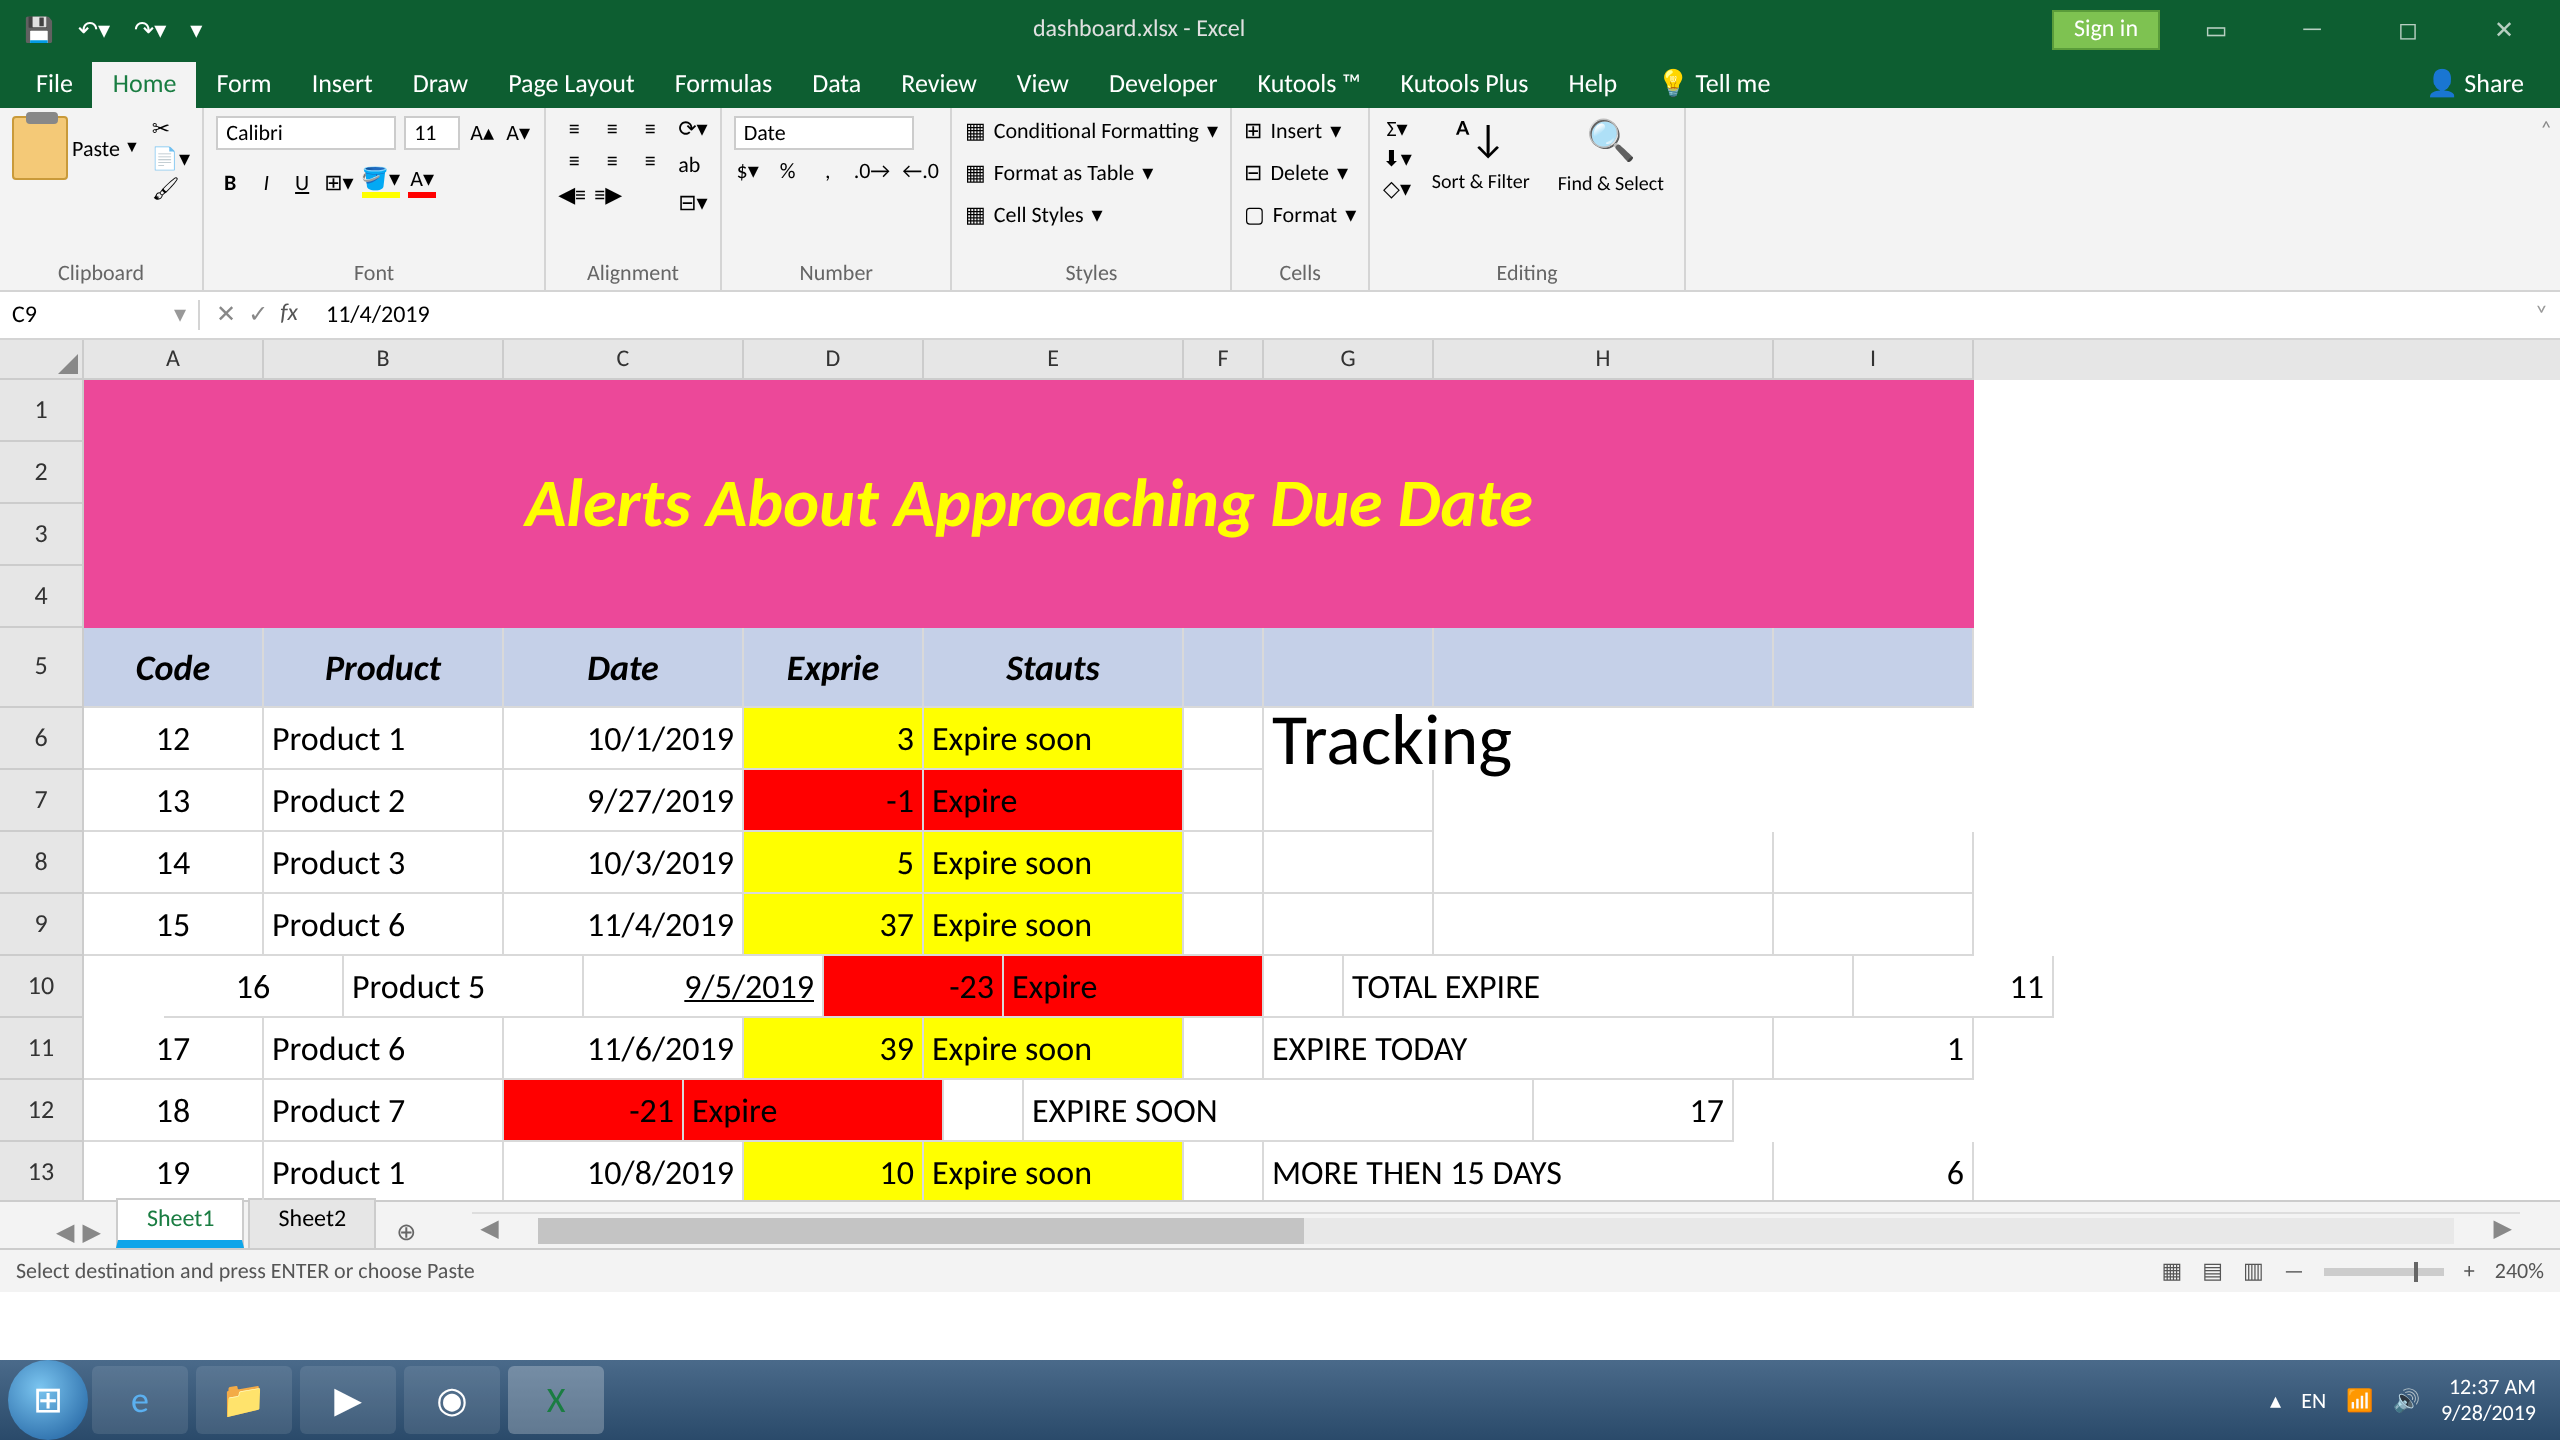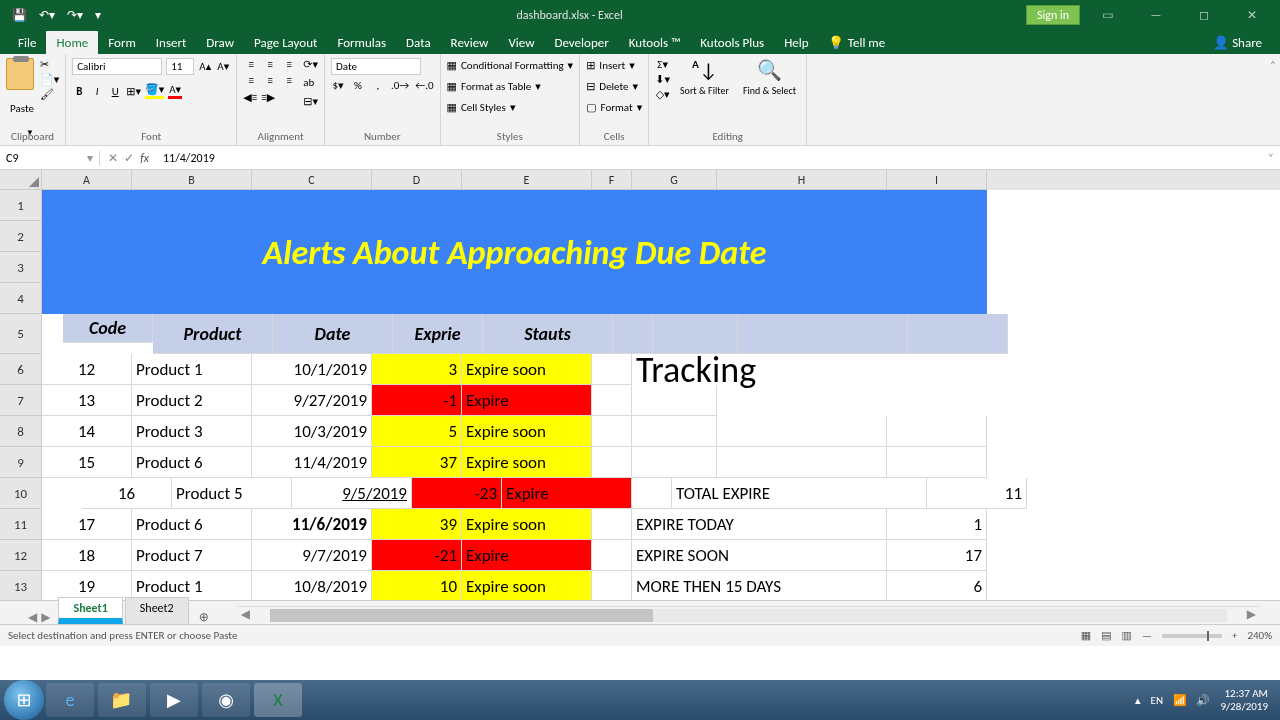--- a/index.html
+++ b/index.html
@@ -11,21 +11,21 @@
 .title-right{display:flex;gap:8px;align-items:center;padding-right:8px}
 .signin{background:#7ec251;padding:2px 10px;border:1px solid #5a9c3a;cursor:pointer}
 .winbtn{width:40px;text-align:center;opacity:.7;cursor:pointer}
 .ribbon-tabs{height:24px;background:#0d5e31;display:flex;align-items:center;padding:0 8px;color:#fff;font-size:13px}
 .tab{padding:4px 10px;cursor:pointer}
 .tab.active{background:#f3f3f3;color:#1a7d42}
 .ribbon-body{height:92px;background:#f3f3f3;border-bottom:1px solid #d4d4d4;display:flex;font-size:11px}
 .rgroup{border-right:1px solid #d4d4d4;padding:4px 6px 2px;display:flex;flex-direction:column;justify-content:space-between}
 .rgroup-label{text-align:center;color:#666;font-size:11px;padding-top:2px}
 .rgroup-content{display:flex;gap:6px;align-items:flex-start;height:68px}
-.paste-big{display:flex;flex-direction:column;align-items:flex-end;gap:12px}
+.paste-big{display:flex;flex-direction:row;align-items:center;gap:2px}
 .clipboard-icon{width:28px;height:32px;background:#f4c977;border:1px solid #c99a3a;position:relative;border-radius:2px}
 .clipboard-icon::before{content:"";position:absolute;top:-3px;left:6px;width:16px;height:6px;background:#888;border-radius:2px}
 .small-btns{display:flex;flex-direction:column;gap:2px;font-size:11px}
 .font-row{display:flex;gap:4px;align-items:center;margin-bottom:4px}
 .font-sel{border:1px solid #ccc;background:#fff;padding:1px 4px;font-size:11px}
 .ico{display:inline-block;min-width:14px;text-align:center;cursor:pointer}
 .align-grid{display:grid;grid-template-columns:repeat(3,16px);gap:3px}
 .vbig{display:flex;flex-direction:column;align-items:center;gap:2px;padding:0 4px;cursor:pointer}
 .list-btn{display:flex;align-items:center;gap:4px;padding:1px 0;cursor:pointer}
 .formula-row{height:24px;border-bottom:1px solid #d4d4d4;display:flex;align-items:center;font-size:12px;background:#fff}
@@ -34,29 +34,29 @@
 .fx{font-style:italic;color:#555}
 .formula-input{flex:1;padding:0 6px}
 .col-headers{height:20px;display:flex;background:#e6e6e6;font-size:12px}
 .row-hdr-spacer{width:42px;border-right:1px solid #ccc;border-bottom:1px solid #ccc;background:#e6e6e6;position:relative}
 .row-hdr-spacer::after{content:"";position:absolute;right:2px;bottom:2px;border:5px solid transparent;border-bottom-color:#888;border-right-color:#888}
 .col-h{border-right:1px solid #ccc;border-bottom:1px solid #ccc;display:flex;align-items:center;justify-content:center;color:#333}
 .grid-area{height:410px;overflow:hidden;position:relative}
 .grid-row{display:flex;height:31px}
 .row-h{width:42px;border-right:1px solid #ccc;border-bottom:1px solid #ccc;background:#e6e6e6;display:flex;align-items:center;justify-content:center;font-size:13px;color:#333}
 .cell{border-right:1px solid #d9d9d9;border-bottom:1px solid #d9d9d9;display:flex;align-items:center;padding:0 4px;font-size:17px;font-family:Calibri;color:#000}
-.banner{background:#3b82f6;color:#ffff00;font-style:italic;font-weight:bold;font-size:34px;display:flex;align-items:center;justify-content:center;font-family:Calibri}
+.banner{background:#ec4899;color:#ffff00;font-style:italic;font-weight:bold;font-size:34px;display:flex;align-items:center;justify-content:center;font-family:Calibri}
 .hdr-row{background:#c5d0e8;font-style:italic;font-weight:bold;font-size:18px}
 .yellow{background:#ffff00}
 .red{background:#ff0000}
 .tracking{font-size:36px;font-family:Calibri;line-height:1}
 .sheet-tabs{height:24px;background:#f3f3f3;border-top:1px solid #ccc;display:flex;align-items:end;font-size:12px;padding:0 20px}
 .nav-arr{display:flex;gap:4px;padding:0 8px;color:#888}
 .stab{padding:3px 14px;border:1px solid #ccc;border-bottom:none;margin-right:2px;cursor:pointer}
-.stab.active{background:#fff;border-bottom:6px solid #0ea5e9;color:#1a7d42;font-weight:bold}
+.stab.active{background:#fff;border-bottom:4px solid #0ea5e9;color:#1a7d42;font-weight:normal}
 .stab.inactive{background:#e6e6e6}
 .addsheet{padding:0 8px;color:#666;cursor:pointer}
 .status-bar{height:22px;background:#f3f3f3;border-top:1px solid #ccc;display:flex;align-items:center;justify-content:space-between;font-size:11px;padding:0 8px;color:#555}
 .taskbar{position:absolute;bottom:0;left:0;right:0;height:40px;background:linear-gradient(#4a6a8a,#2a4a6a);display:flex;align-items:center;padding:0 4px}
 .start-orb{width:40px;height:40px;border-radius:50%;background:radial-gradient(circle at 40% 35%,#7bc5f0,#1a5a9a);display:flex;align-items:center;justify-content:center;cursor:pointer;position:relative}
 .start-orb::after{content:"⊞";color:#fff;font-size:18px}
 .task-item{width:48px;height:34px;margin:0 2px;border-radius:3px;background:rgba(255,255,255,.1);display:flex;align-items:center;justify-content:center;cursor:pointer;color:#fff;font-size:18px}
 .tray{margin-left:auto;display:flex;align-items:center;color:#fff;font-size:11px;gap:10px;padding-right:8px}
 .clock{text-align:right;line-height:1.2}
 .hscroll{height:18px;display:flex;background:#f3f3f3;border-top:1px solid #ddd}
@@ -238,21 +238,21 @@
       <div style="width: 42px; display: flex; flex-direction: column;">
         <div class="row-h" style="height: 31px;">1</div>
         <div class="row-h" style="height: 31px;">2</div>
         <div class="row-h" style="height: 31px;">3</div>
         <div class="row-h" style="height: 31px;">4</div>
       </div>
       <div class="banner" style="width: 945px;">Alerts About Approaching Due Date</div>
     </div>
     <div style="display: flex; height: 40px;">
       <div class="row-h" style="height: 40px;">5</div>
-      <div class="cell hdr-row" style="width: 90px; height: 29px; justify-content: center; margin-left: 21px;">Code</div>
+      <div class="cell hdr-row" style="width: 90px; height: 40px; justify-content: center;">Code</div>
       <div class="cell hdr-row" style="width: 120px; height: 40px; justify-content: center;">Product</div>
       <div class="cell hdr-row" style="width: 120px; height: 40px; justify-content: center;">Date</div>
       <div class="cell hdr-row" style="width: 90px; height: 40px; justify-content: center;">Exprie</div>
       <div class="cell hdr-row" style="width: 130px; height: 40px; justify-content: center;">Stauts</div>
       <div class="cell hdr-row" style="width: 40px; height: 40px; justify-content: center;"></div>
       <div class="cell hdr-row" style="width: 85px; height: 40px; justify-content: center;"></div>
       <div class="cell hdr-row" style="width: 170px; height: 40px; justify-content: center;"></div>
       <div class="cell hdr-row" style="width: 100px; height: 40px; justify-content: center;"></div>
     </div>
     <div class="grid-row">
@@ -318,34 +318,33 @@
         <div class="cell " style="width: 40px;"></div>
         <div class="cell " style="width: 255px;">TOTAL EXPIRE</div>
         <div class="cell " style="width: 100px; justify-content: flex-end;">11</div>
       </div>
     </div>
     <div class="grid-row">
       <div class="row-h">11</div>
       <div style="display: flex;">
         <div class="cell " style="width: 90px; justify-content: center;">17</div>
         <div class="cell " style="width: 120px;">Product 6</div>
-        <div class="cell " style="width: 120px; justify-content: flex-end; font-weight: bold;">11/6/2019</div>
+        <div class="cell " style="width: 120px; justify-content: flex-end;">11/6/2019</div>
         <div class="cell yellow" style="width: 90px; justify-content: flex-end;">39</div>
         <div class="cell yellow" style="width: 130px;">Expire soon</div>
         <div class="cell " style="width: 40px;"></div>
         <div class="cell " style="width: 255px;">EXPIRE TODAY</div>
         <div class="cell " style="width: 100px; justify-content: flex-end;">1</div>
       </div>
     </div>
     <div class="grid-row">
       <div class="row-h">12</div>
       <div style="display: flex;">
         <div class="cell " style="width: 90px; justify-content: center;">18</div>
         <div class="cell " style="width: 120px;">Product 7</div>
-        <div class="cell " style="width: 120px; justify-content: flex-end;">9/7/2019</div>
         <div class="cell red" style="width: 90px; justify-content: flex-end;">-21</div>
         <div class="cell red" style="width: 130px;">Expire</div>
         <div class="cell " style="width: 40px;"></div>
         <div class="cell " style="width: 255px;">EXPIRE SOON</div>
         <div class="cell " style="width: 100px; justify-content: flex-end;">17</div>
       </div>
     </div>
     <div class="grid-row">
       <div class="row-h">13</div>
       <div style="display: flex;">

